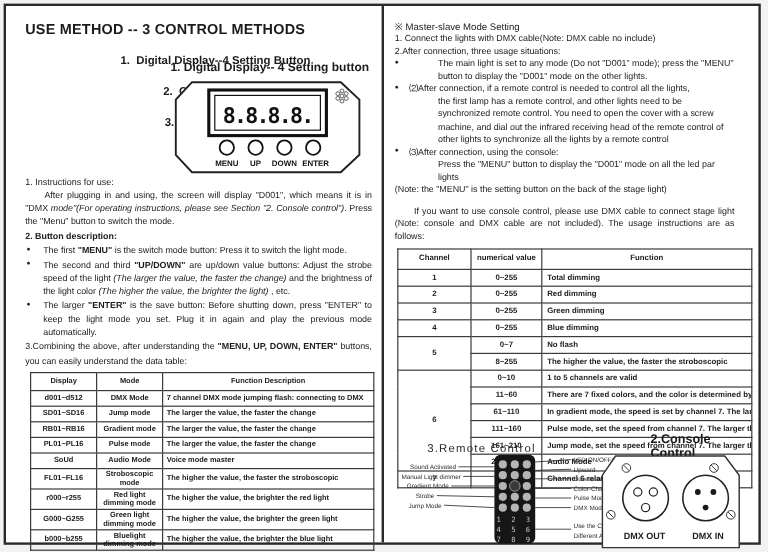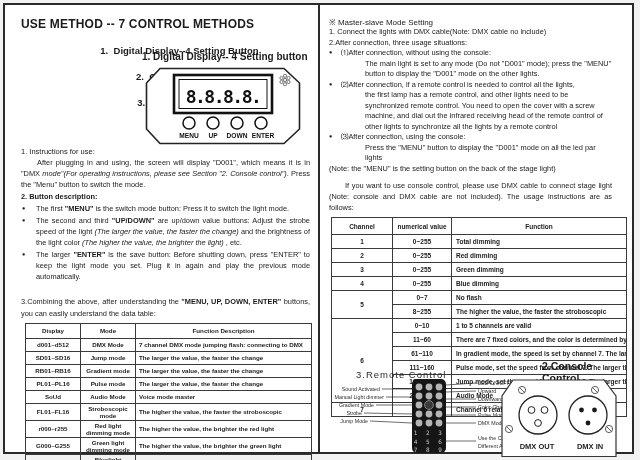--- a/index.html
+++ b/index.html
@@ -22,21 +22,21 @@
   .panel-heading{position:absolute;left:137px;top:46px;font-size:10px;font-weight:bold;}
   .panel-svg{position:absolute;left:140px;top:62px;}
 
   .body-text{font-size:7.4px;line-height:1.5;text-align:justify;}
   .sect-head{font-size:7.5px;font-weight:bold;margin-top:1px;}
   .instr{margin-top:30px;}
   .para{margin:0;}
   .indent{text-indent:16px;}
   .bullet{position:relative;padding-left:15px;margin-top:1px;}
   .bullet::before{content:"●";position:absolute;left:1px;top:1px;font-size:5.5px;}
-  .combining{margin-top:14px;}
+  .combining{margin-top:1px;}
 
   table{border-collapse:collapse;table-layout:fixed;}
   .mode-table{width:287px;margin:4px 0 0 4px;}
   .mode-table th,.mode-table td{border:1px solid #3a3a3a;font-size:6.2px;font-weight:bold;
      padding:1px 3px;vertical-align:middle;}
   .mode-table th{text-align:center;height:12px;}
   .mode-table .c1{width:48px;text-align:center;}
   .mode-table .c2{width:48px;text-align:center;}
   .mode-table td.c3{text-align:left;}
   .mode-table tr{height:13px;}
@@ -68,21 +68,21 @@
   .callout{font-size:5.3px;fill:#2c2c2c;}
   .line{stroke:#2c2c2c;stroke-width:.7;}
 </style>
 </head>
 <body>
 
 <div class="page">
   <div class="divider"></div>
 
   <div class="col col-left" style="position:absolute;">
-    <div class="doc-title">USE METHOD -- 7 CONTROL METHODS</div>
+    <div class="doc-title">USE METHOD -- 3 CONTROL METHODS</div>
 
     <div class="methods">
       <div class="m-item">1.  Digital Display--4 Setting Button</div>
       <div class="m-item">2.  Console Control</div>
       <div class="m-item">3.  Remote Control</div>
     </div>
 
     <div class="panel-heading">1. Digital Display-- 4 Setting button</div>
 
     <svg class="panel-svg" width="156" height="78" viewBox="0 0 156 78">
@@ -183,21 +183,20 @@
     </table>
 
   </div>
 
   <div class="col col-right" style="position:absolute;">
     <div class="ms-title">※ Master-slave Mode Setting</div>
     <div class="r-line">1. Connect the lights with DMX cable(Note: DMX cable no include)</div>
     <div class="r-line">2.After connection, three usage situations:</div>
 
     <div class="r-bullet">
-      <div>⑴After connection, without using the console:</div>
       <div class="r-sub">The main light is set to any mode (Do not "D001" mode); press the "MENU" button to display the "D001" mode on the other lights.</div>
     </div>
     <div class="r-bullet">
       <div>⑵After connection, if a remote control is needed to control all the lights,</div>
       <div class="r-sub">the first lamp has a remote control, and other lights need to be synchronized remote control. You need to open the cover with a screw machine, and dial out the infrared receiving head of the remote control of other lights to synchronize all the lights by a remote control</div>
     </div>
     <div class="r-bullet">
       <div>⑶After connection, using the console:</div>
       <div class="r-sub">Press the "MENU" button to display the "D001" mode on all the led par lights</div>
     </div>

